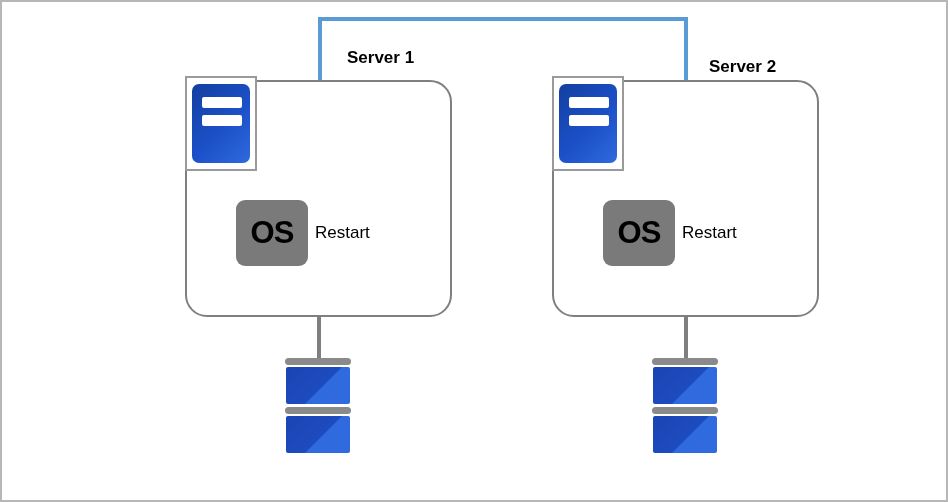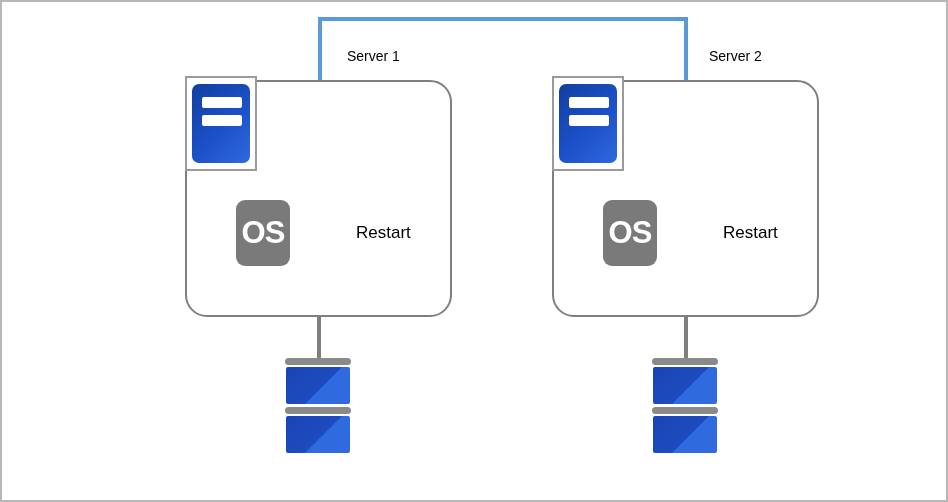--- a/index.html
+++ b/index.html
@@ -7,24 +7,24 @@
     position:relative;width:948px;height:502px;background:#ffffff;
     border:2px solid #b7b7b7;box-sizing:border-box;overflow:hidden;
   }
   
   .conn{position:absolute;background:#5b9bd5;}
   .conn-h{left:316px;top:15px;width:370px;height:4px;}
   .conn-v1{left:316px;top:15px;width:4px;height:63px;}
   .conn-v2{left:682px;top:15px;width:4px;height:63px;}
 
   .server-label{
-    position:absolute;top:46px;font-size:14px;color:#000;white-space:nowrap;
+    position:absolute;top:46px;font-size:17px;color:#000;white-space:nowrap;font-weight:bold;
   }
   .server-label.s1{left:345px;}
-  .server-label.s2{left:707px;}
+  .server-label.s2{left:707px;margin-top:9px;}
 
   .server-box{
     position:absolute;top:78px;width:267px;height:237px;background:#fff;
     border:2px solid #7f7f7f;border-radius:22px;box-sizing:border-box;
   }
   .server-box.s1{left:183px;}
   .server-box.s2{left:550px;}
 
   .server-icon-frame{
     position:absolute;top:74px;width:72px;height:95px;background:#fff;
@@ -37,29 +37,29 @@
     background:linear-gradient(135deg,#123f9f 0%,#1c50c8 55%,#2f6ade 100%);
     border-radius:7px;
   }
   .server-icon-bar{
     position:absolute;left:10px;width:40px;height:11px;background:#ffffff;border-radius:2px;
   }
   .server-icon-bar.b1{top:13px;}
   .server-icon-bar.b2{top:31px;}
 
   .os-box{
-    position:absolute;top:198px;width:54px;height:66px;background:#7a7a7a;
+    position:absolute;top:198px;width:72px;height:66px;background:#7a7a7a;
     border-radius:9px;display:flex;align-items:center;justify-content:center;
-    font-size:31px;font-weight:bold;color:#ffffff;letter-spacing:-1px;
+    font-size:31px;font-weight:bold;color:#000000;letter-spacing:-1px;
   }
   .os-box.s1{left:234px;}
   .os-box.s2{left:601px;}
 
   .action-label{
-    position:absolute;top:220px;font-size:17px;line-height:21px;color:#000;white-space:nowrap;margin-left:41px;
+    position:absolute;top:220px;font-size:17px;line-height:21px;color:#000;white-space:nowrap;
   }
   .action-label.s1{left:313px;}
   .action-label.s2{left:680px;}
 
   .stem{
     position:absolute;top:315px;width:4px;height:41px;background:#7f7f7f;
   }
   .stem.s1{left:315px;}
   .stem.s2{left:682px;}
 

